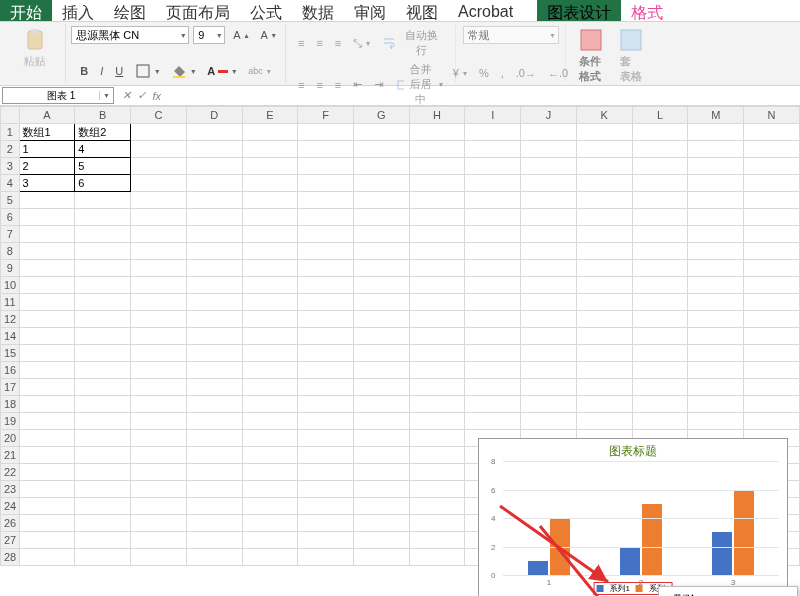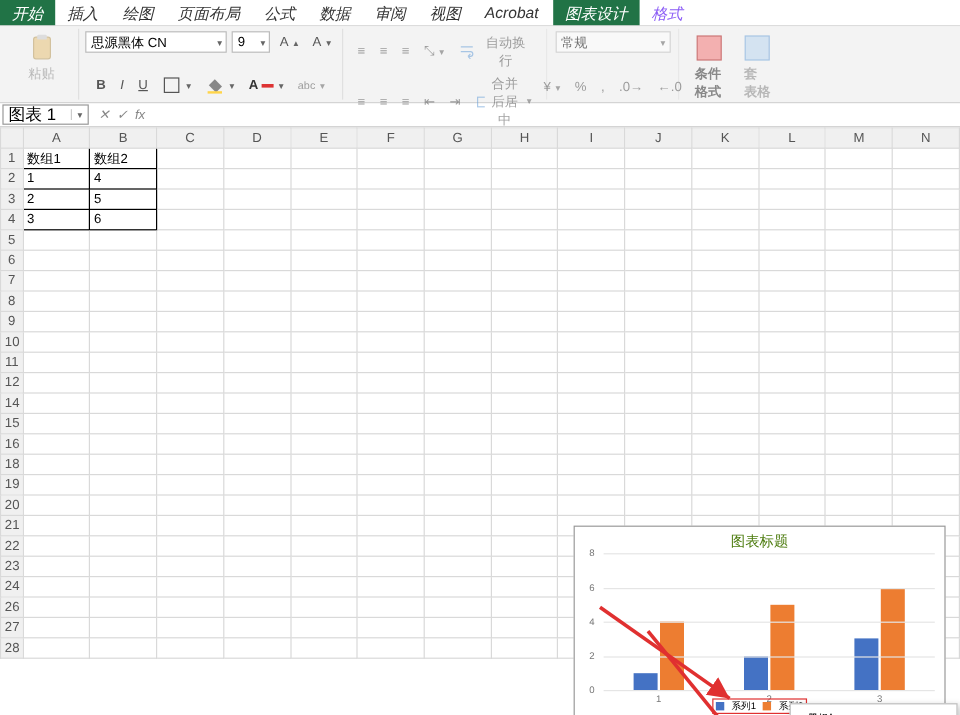--- a/index.html
+++ b/index.html
@@ -1,39 +1,39 @@
 <!DOCTYPE html>
 <html><head>
 <meta charset="utf-8">
 <style>
   * { box-sizing: border-box; margin: 0; padding: 0; }
   body { font-family: "Microsoft YaHei", sans-serif; font-size: 11px; background: #fff; width: 800px; height: 596px; overflow: hidden; position: relative; }
 
   
   .tabs { display: flex; background: #fff; height: 22px; border-bottom: 1px solid #d4d4d4; }
-  .tab { padding: 3px 10px 1px; cursor: pointer; font-size: 13px; color: #333; font-style: italic; }
+  .tab { padding: 3px 10px 1px; cursor: pointer; font-size: 16px; color: #333; }
   .tab.active { background: #217346; color: #fff; }
-  .tab.context { background: #217346; color: #ffffff; margin-left: 2px; }
-  .tab.context2 { color: #8b5cf6; }
+  .tab.context { background: #217346; color: #000000; margin-left: 14px; }
+  .tab.context2 { color: #ec4899; }
 
   
   .ribbon { display: flex; background: #f3f3f3; height: 64px; border-bottom: 1px solid #d4d4d4; padding: 2px 4px; gap: 0; }
   .group { display: flex; flex-direction: column; align-items: center; padding: 2px 8px; border-right: 1px solid #e0e0e0; justify-content: space-between; }
   .group-row { display: flex; gap: 4px; align-items: center; }
   .big-btn { display: flex; flex-direction: column; align-items: center; gap: 2px; padding: 2px 6px; color: #888; }
   .btn { border: 1px solid transparent; background: none; padding: 1px 3px; font-size: 11px; color: #555; cursor: pointer; display: inline-flex; align-items: center; gap: 2px; }
   .select { border: 1px solid #bbb; background: #fff; font-size: 11px; height: 18px; padding: 0 14px 0 4px; position: relative; display: inline-flex; align-items: center; }
   .select::after { content: "▾"; position: absolute; right: 3px; font-size: 8px; color: #666; }
   .dim { opacity: 0.55; }
   .dd { font-size: 8px; color: #666; margin-left: 2px; }
 
   
   .fbar { display: flex; height: 20px; border-bottom: 1px solid #d4d4d4; align-items: stretch; }
   .namebox-wrap { border: 1px solid #999; display: flex; align-items: center; margin: 1px 2px; }
-  .namebox { width: 56px; padding: 0 4px; font-size: 14px; }
+  .namebox { width: 56px; padding: 0 4px; font-size: 10px; margin-left: 40px; }
   .nb-dd { border-left: 1px solid #ccc; width: 14px; text-align: center; font-size: 8px; color: #666; }
   .fbar .fx { padding: 0 6px; color: #888; display: flex; align-items: center; gap: 6px; }
   .fbar .fx span { font-style: italic; }
   .fbar .formula { flex: 1; }
 
   
   .grid-wrap { position: relative; height: 490px; overflow: hidden; }
   table.grid { border-collapse: collapse; table-layout: fixed; width: 800px; }
   table.grid th, table.grid td { border: 1px solid #d9d9d9; height: 17px; font-size: 11px; font-weight: normal; padding: 0 3px; overflow: hidden; }
   table.grid th { background: #f0f0f0; text-align: center; color: #555; }
@@ -469,20 +469,37 @@
           <td class=""></td>
           <td class=""></td>
           <td class=""></td>
           <td class=""></td>
           <td class=""></td>
           <td class=""></td>
           <td class=""></td>
         </tr>
         <tr>
           <th class="rowh">16</th>
+          <td class=""></td>
+          <td class=""></td>
+          <td class=""></td>
+          <td class=""></td>
+          <td class=""></td>
+          <td class=""></td>
+          <td class=""></td>
+          <td class=""></td>
+          <td class=""></td>
+          <td class=""></td>
+          <td class=""></td>
+          <td class=""></td>
+          <td class=""></td>
+          <td class=""></td>
+        </tr>
+        <tr>
+          <th class="rowh">17</th>
           <td class=""></td>
           <td class=""></td>
           <td class=""></td>
           <td class=""></td>
           <td class=""></td>
           <td class=""></td>
           <td class=""></td>
           <td class=""></td>
           <td class=""></td>
           <td class=""></td>

